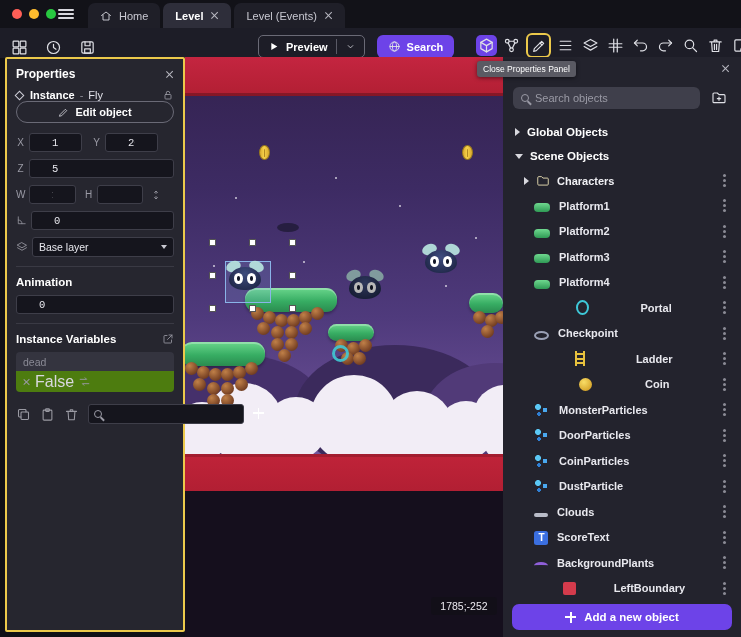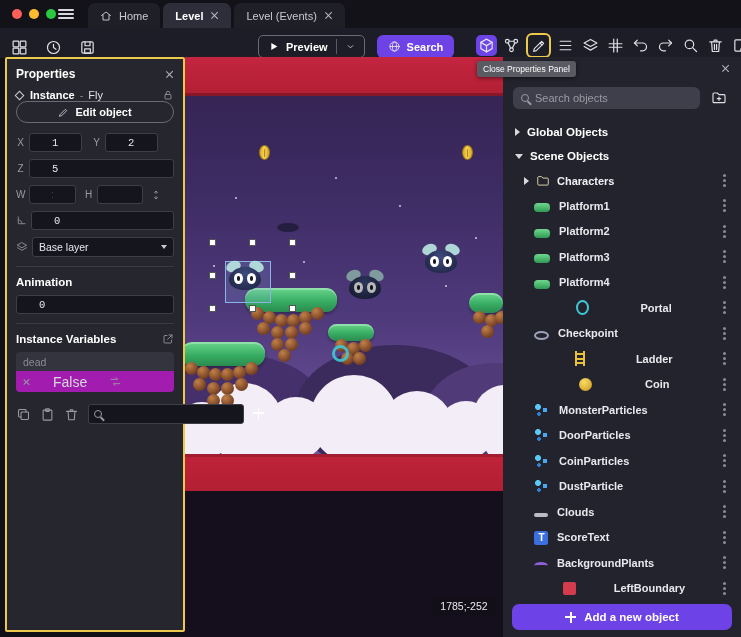--- a/index.html
+++ b/index.html
@@ -122,22 +122,22 @@
   .dropdown{flex:1;height:20px;background:var(--input);border:1px solid #3e3e49;border-radius:3px;
     display:flex;align-items:center;padding:0 6px;font-size:10.5px;color:var(--txt);cursor:pointer}
   .chev-dn{width:0;height:0;border-left:3.5px solid transparent;border-right:3.5px solid transparent;
     border-top:4.5px solid #c9c9d2;margin-left:auto}
   .divider{height:1px;background:#3a3a44;margin:9px 0}
   .sec-title{font-size:11.5px;font-weight:bold;color:#fff}
   .sec-head{display:flex;align-items:center;justify-content:space-between;margin-bottom:7px}
   .var-box{border-radius:4px;overflow:hidden;margin-bottom:10px}
   .var-name-row{background:#34343f;height:19px;display:flex;align-items:center;padding:0 7px;
     font-size:10.5px;color:#8a8a95}
-  .var-val-row{background:#a21caf;height:21px;display:flex;align-items:center;gap:22px;padding:0 7px;
-    font-size:14px;color:#d8d8de}
+  .var-val-row{background:#4d7c0f;height:21px;display:flex;align-items:center;gap:4px;padding:0 7px;
+    font-size:16px;color:#d8d8de}
   .xf{position:relative;width:8px;height:8px}
   .xf::before,.xf::after{content:"";position:absolute;left:3.4px;top:0;width:1.3px;height:8px;background:#9a9aa5}
   .xf::before{transform:rotate(45deg)}.xf::after{transform:rotate(-45deg)}
   .props-actions{display:flex;align-items:center;gap:9px;margin-top:12px}
   .props-actions svg{width:15px;height:15px;stroke:#9a9aa3}
   .mini-search{flex:1;height:20px;background:var(--input);border:1px solid #3e3e49;border-radius:3px;
     display:flex;align-items:center;gap:4px;padding:0 5px}
   .mini-search input{flex:1;min-width:0;background:transparent;border:none;outline:none;color:var(--txt);
     font-size:10px;font-family:"Liberation Sans",sans-serif}
   .mag{width:8px;height:8px;border:1.5px solid #9a9aa5;border-radius:50%;position:relative;flex:none}

